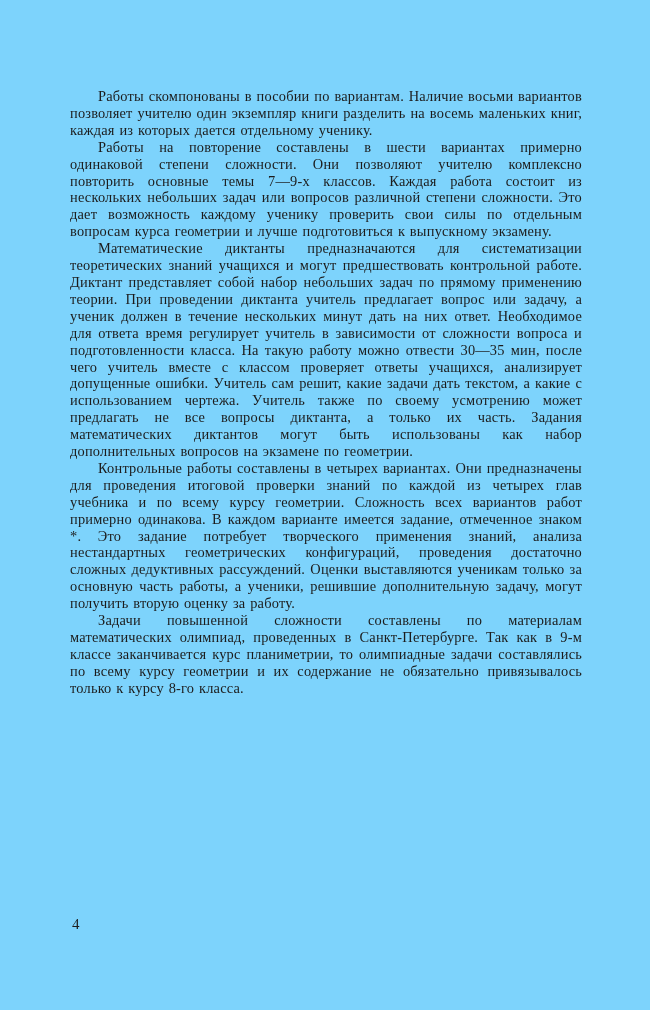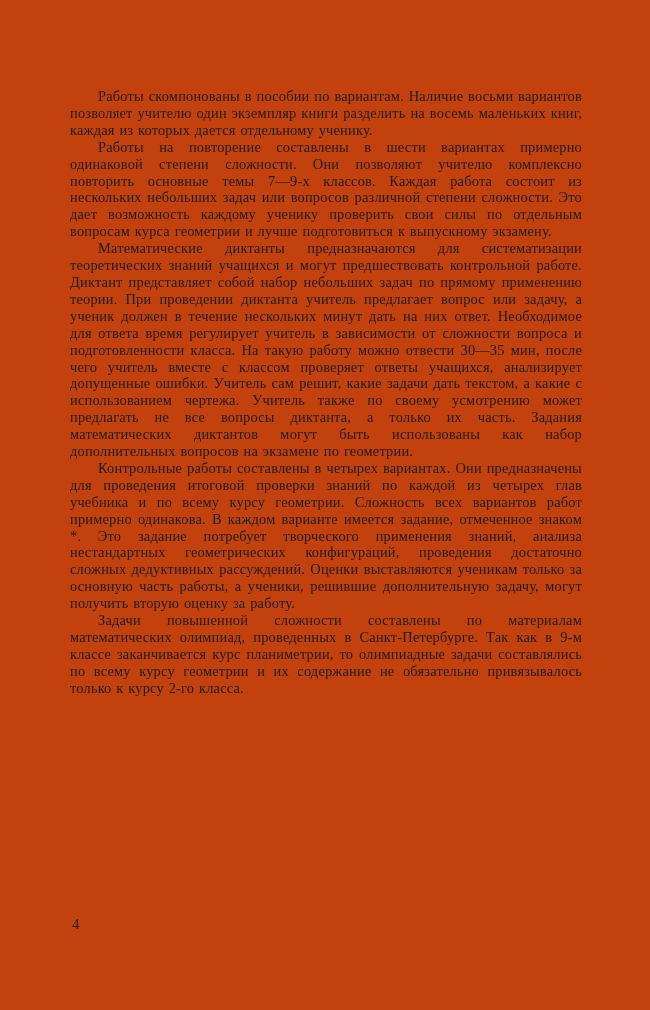--- a/index.html
+++ b/index.html
@@ -14,21 +14,21 @@
     font-family: "Liberation Serif", "DejaVu Serif", serif;
     color: #1c1c1c;
     overflow: hidden;
   }
   .page {
     position: absolute;
     top: 0;
     left: 0;
     width: 650px;
     height: 1010px;
-    background: #c2410c;
+    background: #7dd3fc;
   }
   .text-block {
     position: absolute;
     top: 88px;
     left: 70px;
     width: 512px;
     text-align: justify;
     font-size: 14.4px;
     line-height: 16.9px;
     letter-spacing: 0.2px;
@@ -51,16 +51,16 @@
 </style>
 </head>
 <body>
 
 <div class="page">
   <div class="text-block">
     <p>Работы скомпонованы в пособии по вариантам. Наличие восьми вариантов позволяет учителю один экземпляр книги разделить на восемь маленьких книг, каждая из которых дается отдельному ученику.</p>
     <p>Работы на повторение составлены в шести вариантах примерно одинаковой степени сложности. Они позволяют учителю комплексно повторить основные темы 7—9-х классов. Каждая работа состоит из нескольких небольших задач или вопросов различной степени сложности. Это дает возможность каждому ученику проверить свои силы по отдельным вопросам курса геометрии и лучше подготовиться к выпускному экзамену.</p>
     <p>Математические диктанты предназначаются для систематизации теоретических знаний учащихся и могут предшествовать контрольной работе. Диктант представляет собой набор небольших задач по прямому применению теории. При проведении диктанта учитель предлагает вопрос или задачу, а ученик должен в течение нескольких минут дать на них ответ. Необходимое для ответа время регулирует учитель в зависимости от сложности вопроса и подготовленности класса. На такую работу можно отвести 30—35 мин, после чего учитель вместе с классом проверяет ответы учащихся, анализирует допущенные ошибки. Учитель сам решит, какие задачи дать текстом, а какие с использованием чертежа. Учитель также по своему усмотрению может предлагать не все вопросы диктанта, а только их часть. Задания математических диктантов могут быть использованы как набор дополнительных вопросов на экзамене по геометрии.</p>
     <p>Контрольные работы составлены в четырех вариантах. Они предназначены для проведения итоговой проверки знаний по каждой из четырех глав учебника и по всему курсу геометрии. Сложность всех вариантов работ примерно одинакова. В каждом варианте имеется задание, отмеченное знаком *. Это задание потребует творческого применения знаний, анализа нестандартных геометрических конфигураций, проведения достаточно сложных дедуктивных рассуждений. Оценки выставляются ученикам только за основную часть работы, а ученики, решившие дополнительную задачу, могут получить вторую оценку за работу.</p>
-    <p>Задачи повышенной сложности составлены по материалам математических олимпиад, проведенных в Санкт-Петербурге. Так как в 9-м классе заканчивается курс планиметрии, то олимпиадные задачи составлялись по всему курсу геометрии и их содержание не обязательно привязывалось только к курсу 2-го класса.</p>
+    <p>Задачи повышенной сложности составлены по материалам математических олимпиад, проведенных в Санкт-Петербурге. Так как в 9-м классе заканчивается курс планиметрии, то олимпиадные задачи составлялись по всему курсу геометрии и их содержание не обязательно привязывалось только к курсу 8-го класса.</p>
   </div>
   <div class="page-number">4</div>
 </div>
 
 </body></html>

